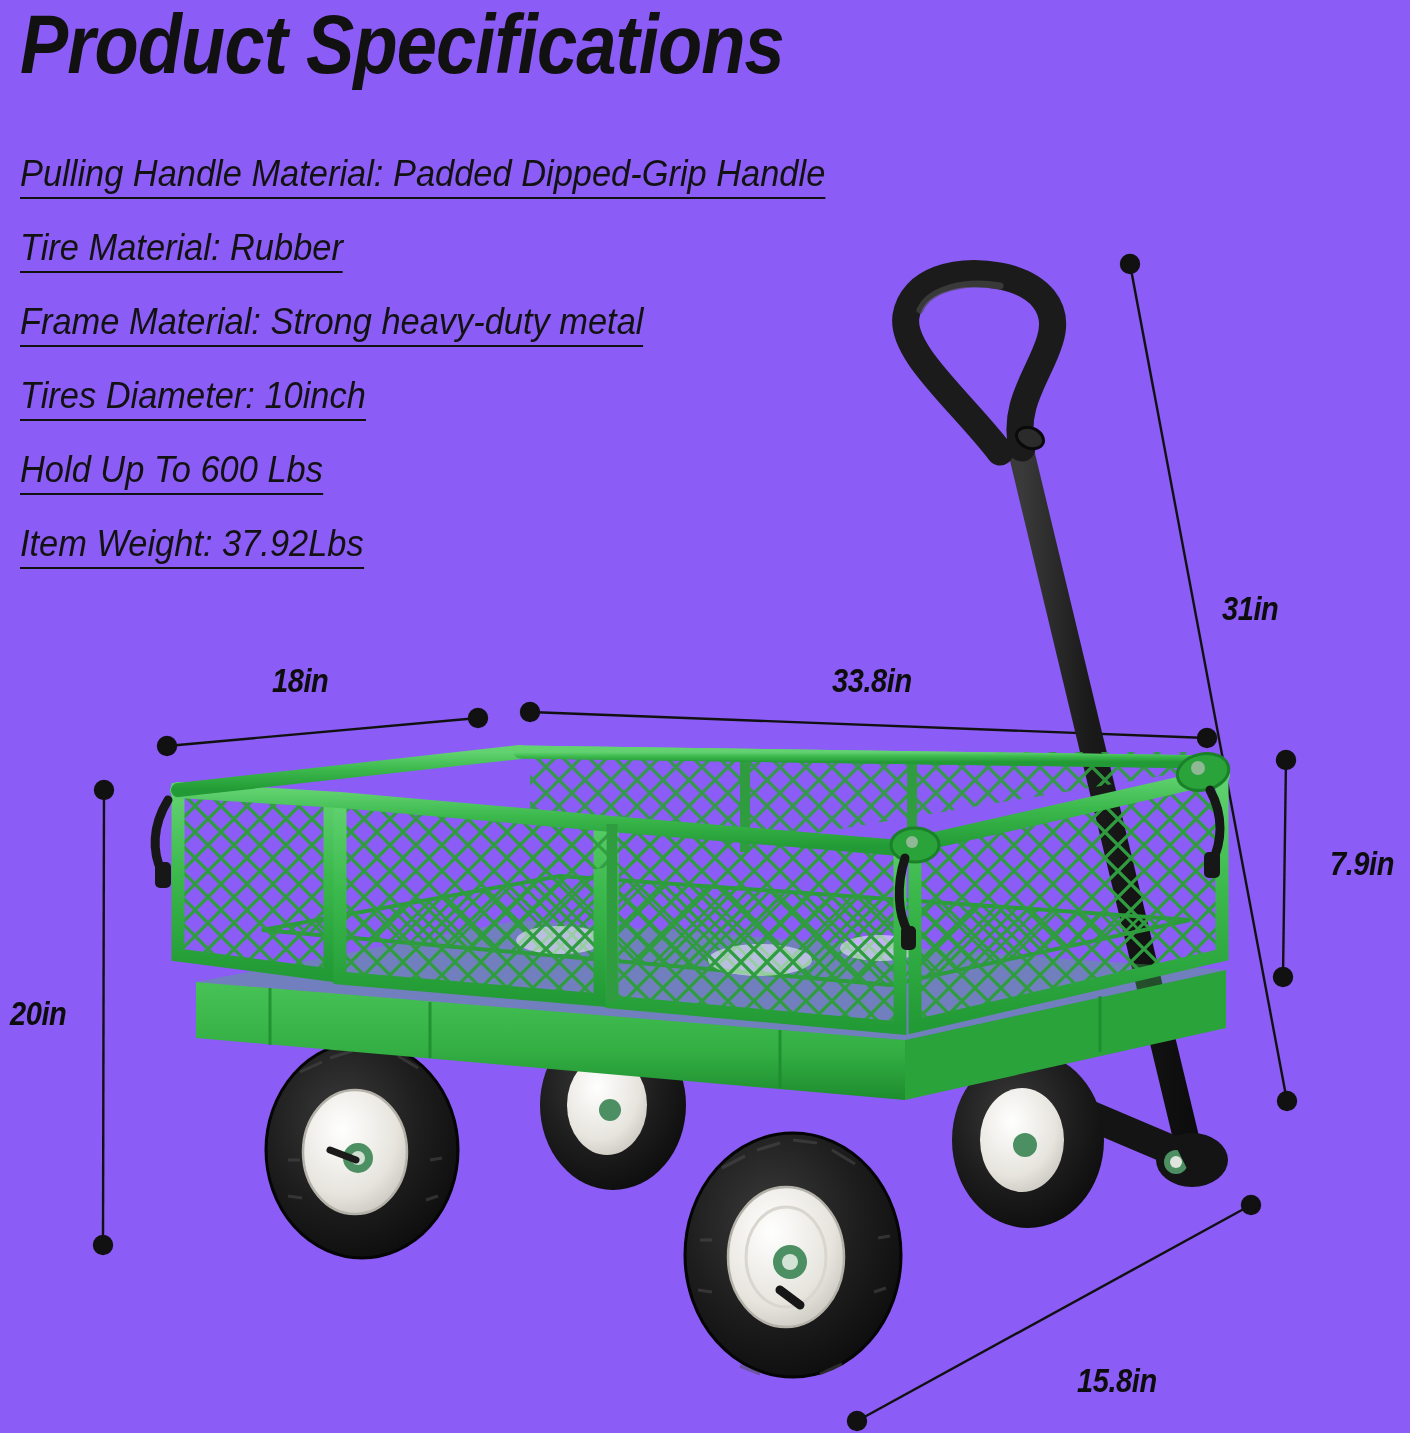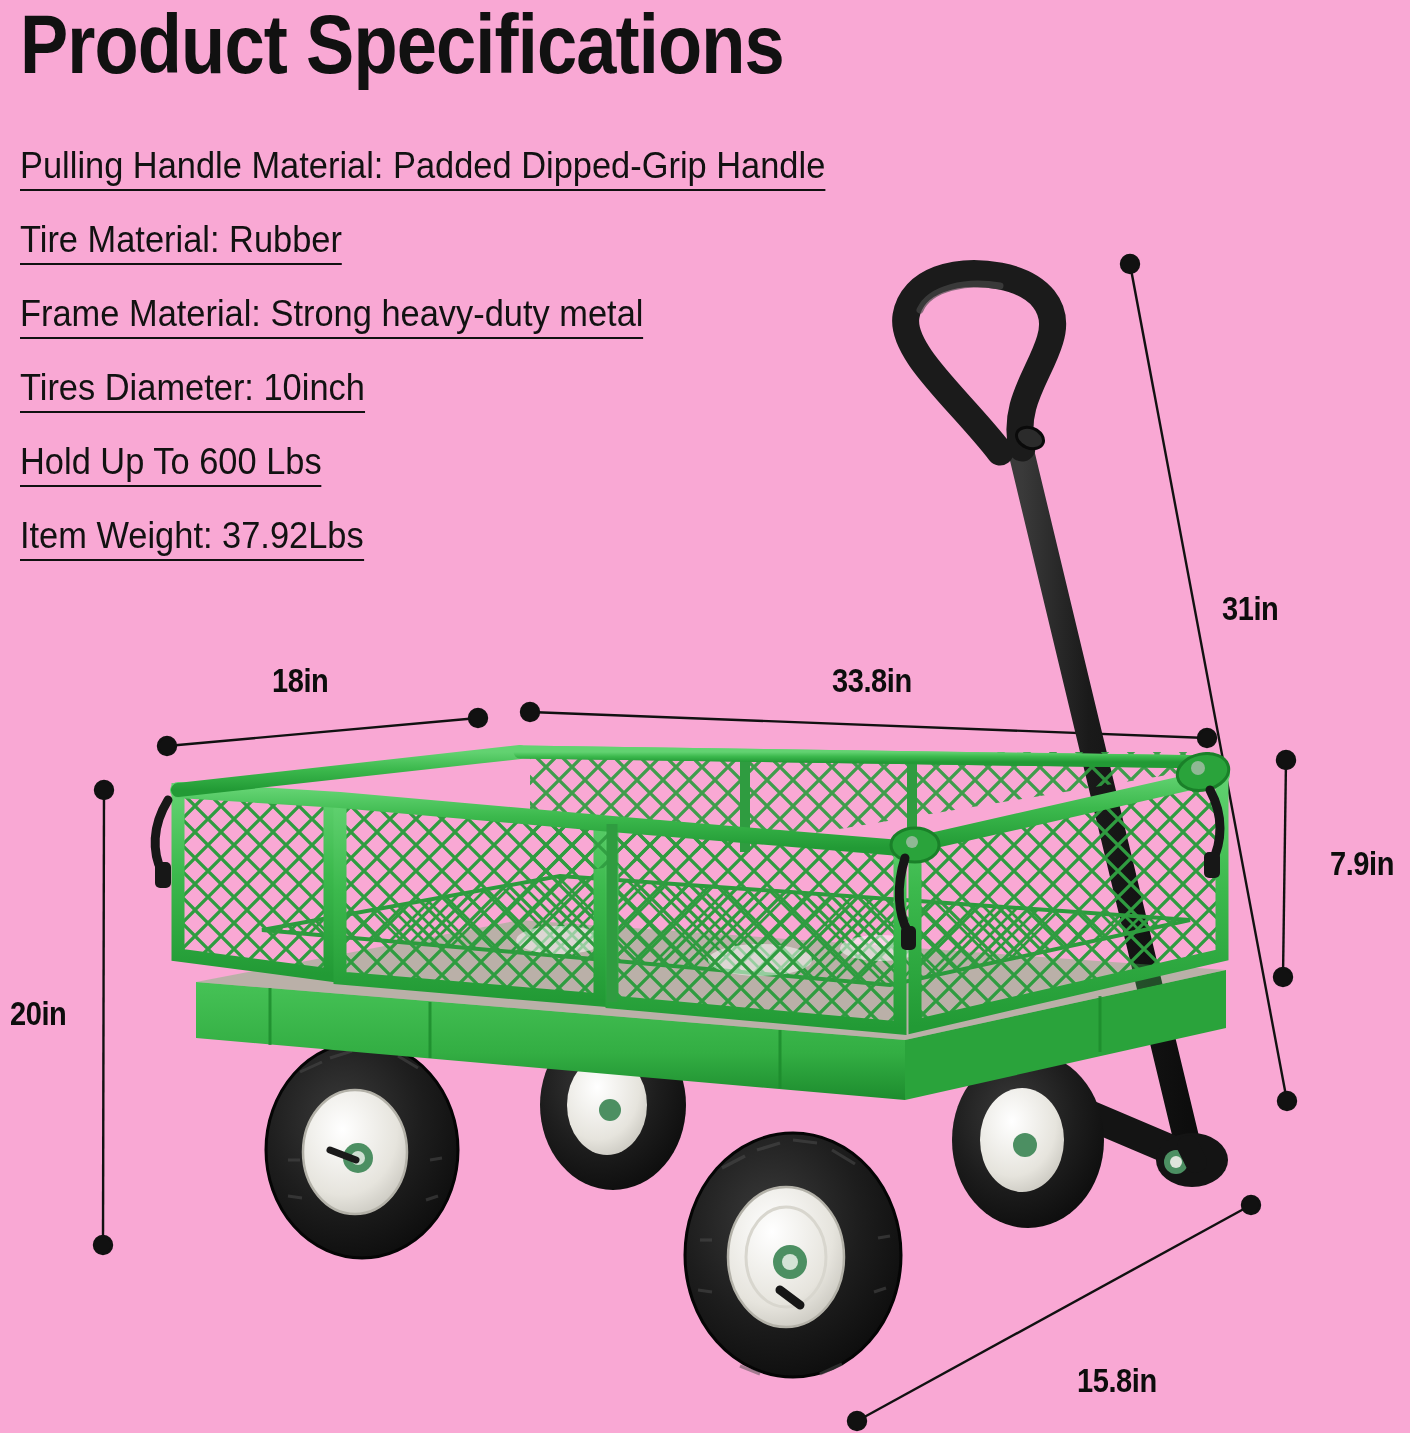--- a/index.html
+++ b/index.html
@@ -5,41 +5,42 @@
   * { box-sizing: border-box; margin: 0; padding: 0; }
   html, body {
     width: 1410px; height: 1433px;
     background: #ffffff;
     font-family: "Liberation Sans", sans-serif;
     overflow: hidden;
   }
   #page {
     position: relative;
     width: 1410px; height: 1433px;
-    background: #f9a8d4;
+    background: #8b5cf6;
+    font-style: italic;
   }
 
   
   #title {
     position: absolute;
     left: 20px; top: 2px;
     font-size: 84px;
     font-weight: 700;
     letter-spacing: -1px;
     color: #111111;
     line-height: 1.0;
     white-space: nowrap;
     transform: scaleX(0.86);
     transform-origin: left top;
   }
 
   
   #spec-list {
     position: absolute;
-    left: 20px; top: 147px;
+    left: 20px; top: 155px;
     width: 1050px;
   }
   .spec-line {
     display: block;
     font-size: 37px;
     font-weight: 400;
     color: #121212;
     line-height: 1.0;
     height: 74px;
     white-space: nowrap;

